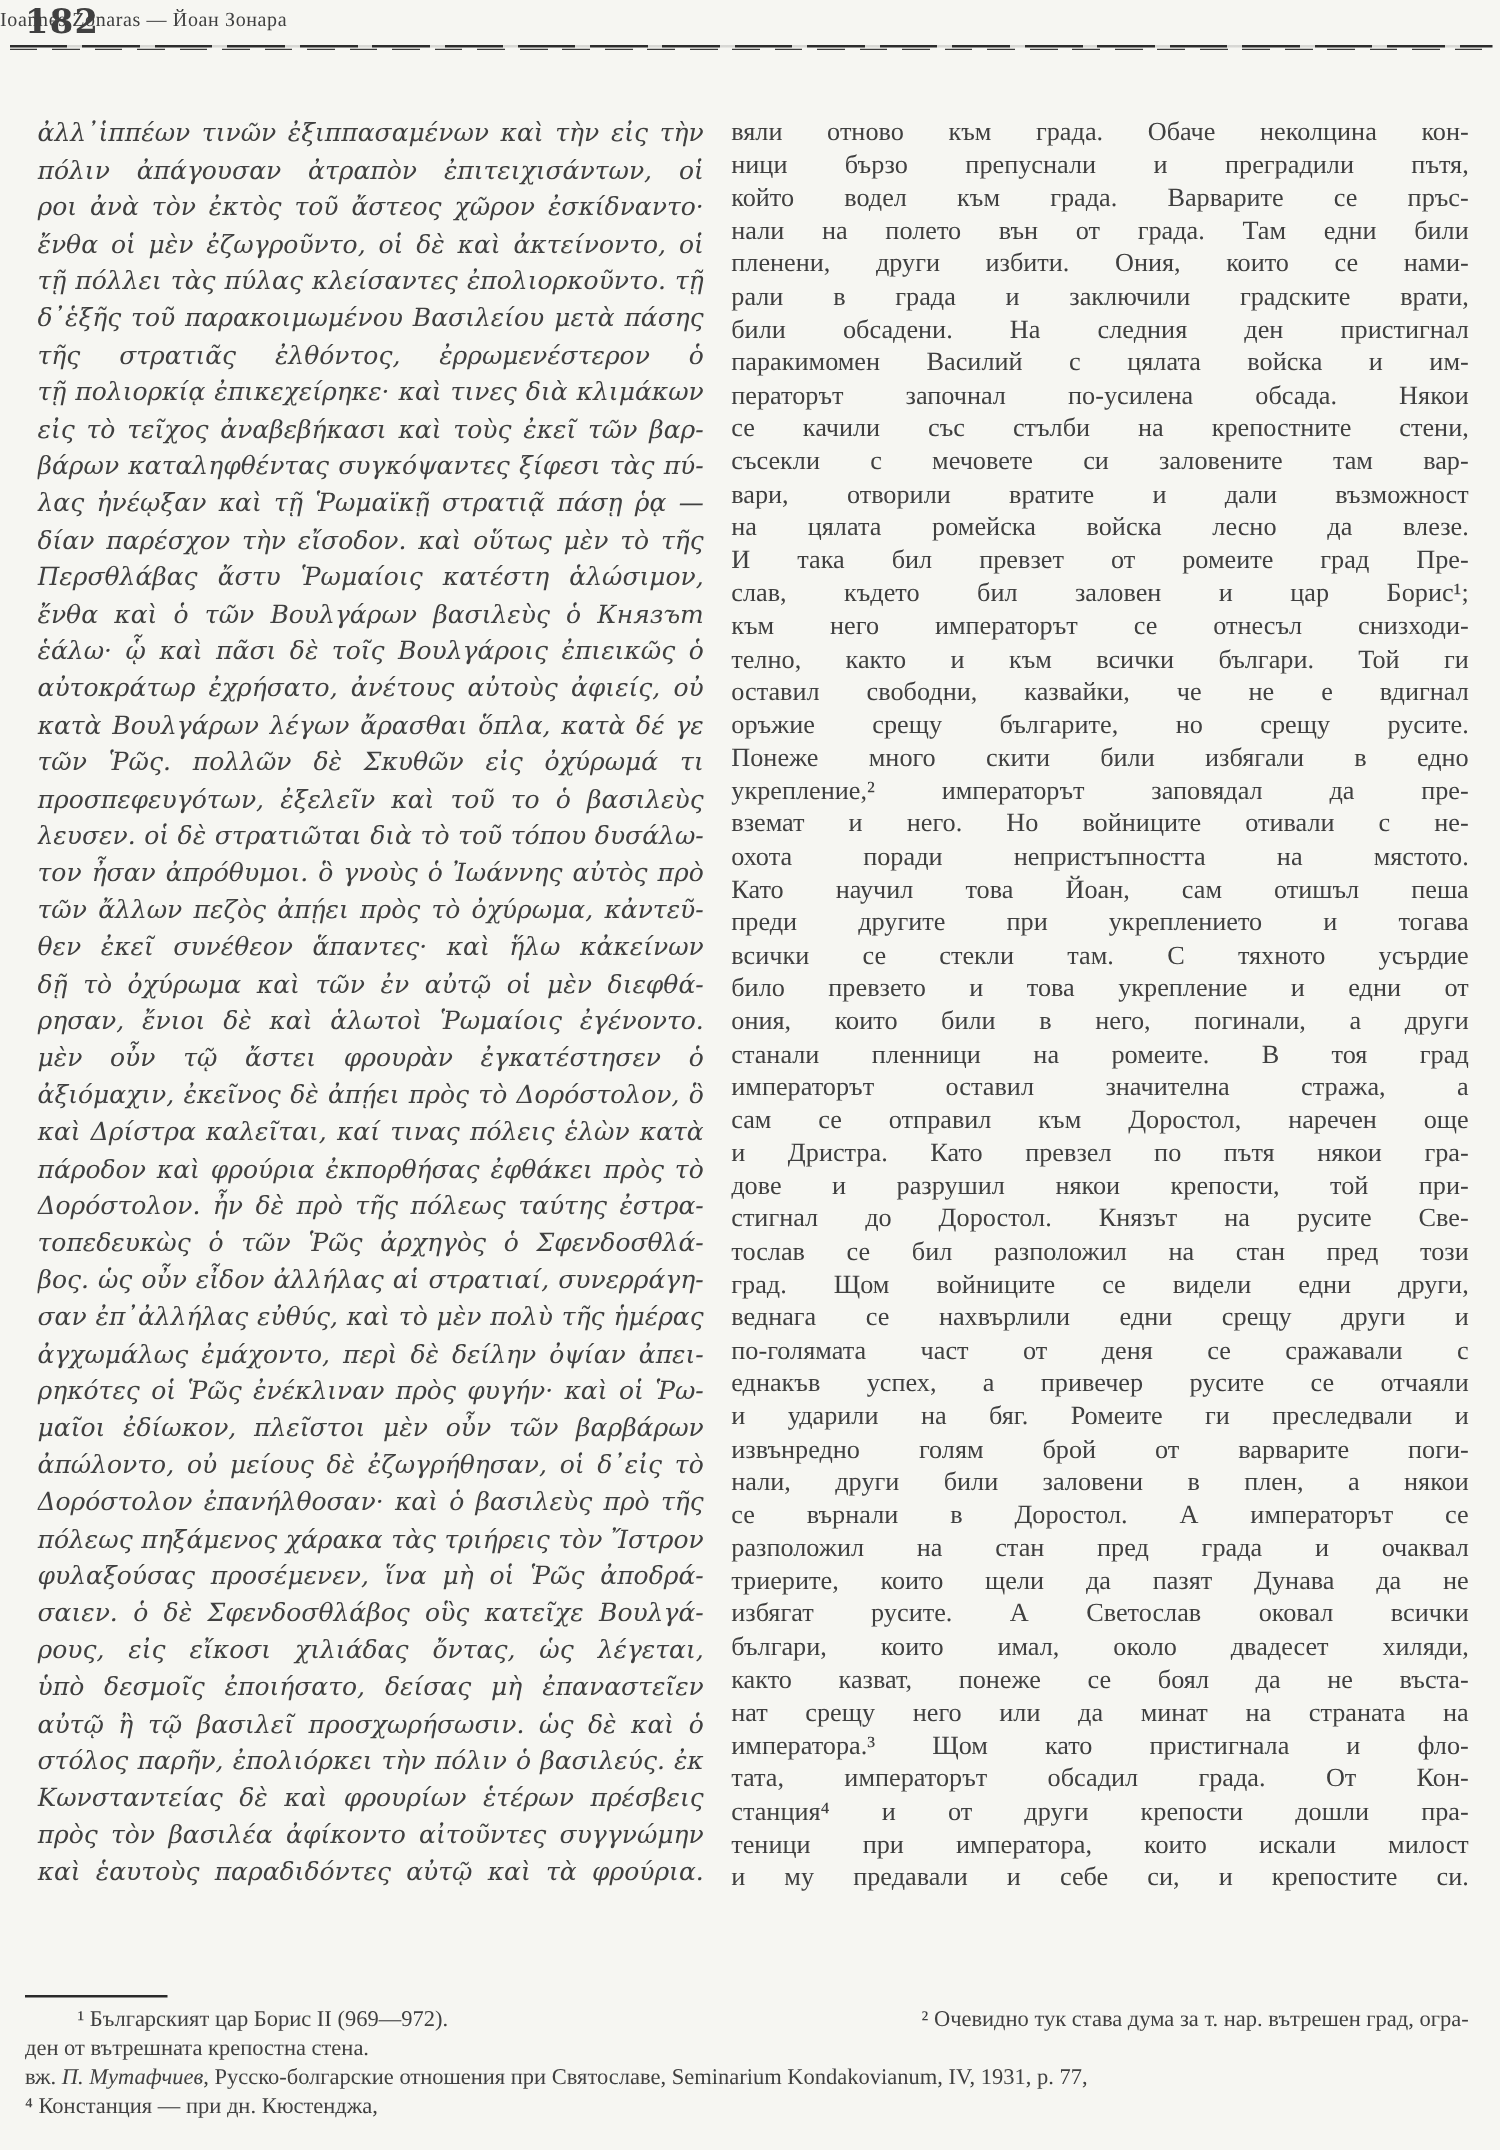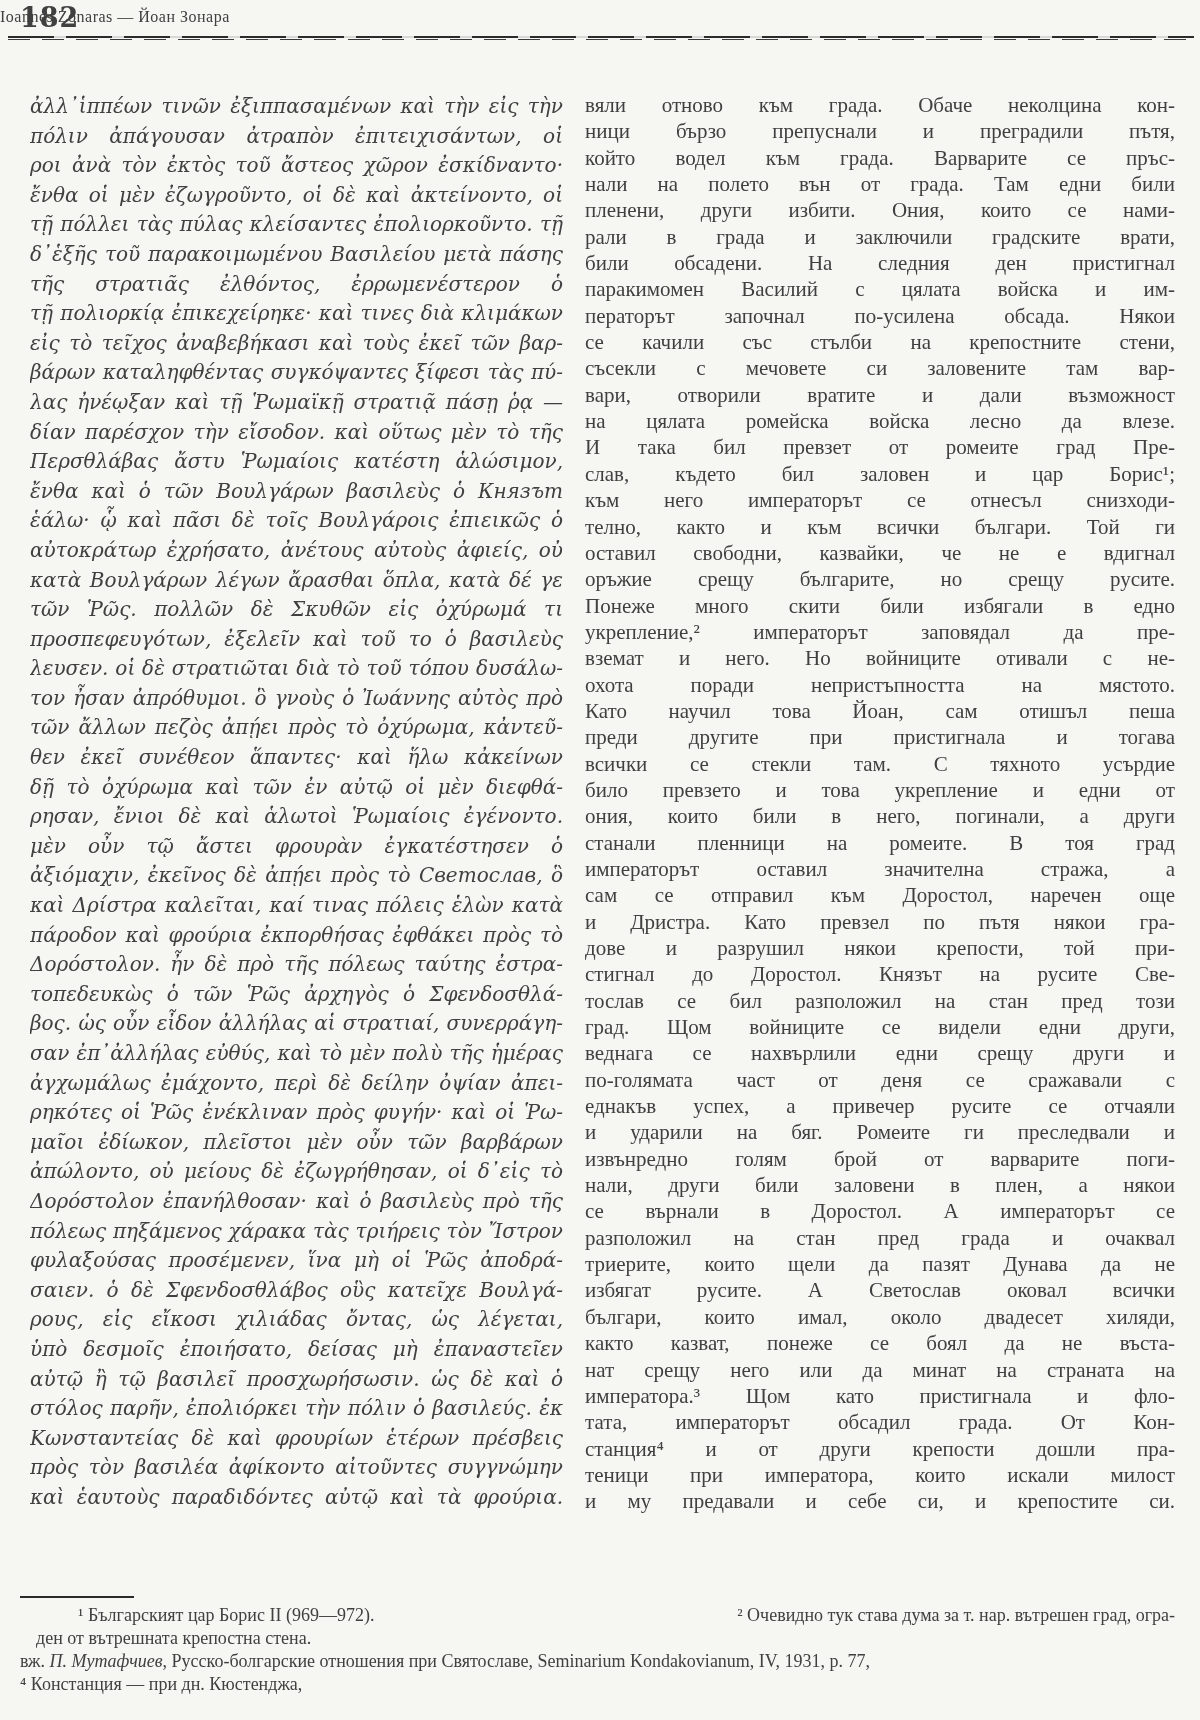--- a/index.html
+++ b/index.html
@@ -66,21 +66,21 @@
   }
   .fn-rule{
     width:114px;height:0;
     border-top:2px solid #2a2a2a;
     margin-bottom:6px;
   }
   .fn-line{
     height:23px;line-height:23px;overflow:hidden;
   }
   .fn-split{
-    display:flex;justify-content:space-between;margin-left:16px;
+    display:flex;justify-content:space-between;
   }
   .fn-indent{padding-left:42px;}
   .fn-italic{font-style:italic;}
 </style>
 </head>
 <body>
 
 <div class="page">
 
   <div class="page-num">182</div>
@@ -108,21 +108,21 @@
         <div class="tline">κατὰ Βουλγάρων λέγων ἄρασθαι ὅπλα, κατὰ δέ γε</div>
         <div class="tline">τῶν Ῥῶς. πολλῶν δὲ Σκυθῶν εἰς ὀχύρωμά τι</div>
         <div class="tline">προσπεφευγότων, ἐξελεῖν καὶ τοῦ το ὁ βασιλεὺς ἐκέ-</div>
         <div class="tline">λευσεν. οἱ δὲ στρατιῶται διὰ τὸ τοῦ τόπου δυσάλω-</div>
         <div class="tline">τον ἦσαν ἀπρόθυμοι. ὃ γνοὺς ὁ Ἰωάννης αὐτὸς πρὸ</div>
         <div class="tline">τῶν ἄλλων πεζὸς ἀπῄει πρὸς τὸ ὀχύρωμα, κἀντεῦ-</div>
         <div class="tline">θεν ἐκεῖ συνέθεον ἅπαντες· καὶ ἥλω κἀκείνων σπου-</div>
         <div class="tline">δῇ τὸ ὀχύρωμα καὶ τῶν ἐν αὐτῷ οἱ μὲν διεφθά-</div>
         <div class="tline">ρησαν, ἔνιοι δὲ καὶ ἁλωτοὶ Ῥωμαίοις ἐγένοντο. τούτῳ</div>
         <div class="tline">μὲν οὖν τῷ ἄστει φρουρὰν ἐγκατέστησεν ὁ βασιλεὺς</div>
-        <div class="tline">ἀξιόμαχιν, ἐκεῖνος δὲ ἀπῄει πρὸς τὸ Светослав, ὃ</div>
+        <div class="tline">ἀξιόμαχιν, ἐκεῖνος δὲ ἀπῄει πρὸς τὸ Δορόστολον, ὃ</div>
         <div class="tline">καὶ Δρίστρα καλεῖται, καί τινας πόλεις ἑλὼν κατὰ</div>
         <div class="tline">πάροδον καὶ φρούρια ἐκπορθήσας ἐφθάκει πρὸς τὸ</div>
         <div class="tline">Δορόστολον. ἦν δὲ πρὸ τῆς πόλεως ταύτης ἐστρα-</div>
         <div class="tline">τοπεδευκὼς ὁ τῶν Ῥῶς ἀρχηγὸς ὁ Σφενδοσθλά-</div>
         <div class="tline">βος. ὡς οὖν εἶδον ἀλλήλας αἱ στρατιαί, συνερράγη-</div>
         <div class="tline">σαν ἐπ᾽ἀλλήλας εὐθύς, καὶ τὸ μὲν πολὺ τῆς ἡμέρας</div>
         <div class="tline">ἀγχωμάλως ἐμάχοντο, περὶ δὲ δείλην ὀψίαν ἀπει-</div>
         <div class="tline">ρηκότες οἱ Ῥῶς ἐνέκλιναν πρὸς φυγήν· καὶ οἱ Ῥω-</div>
         <div class="tline">μαῖοι ἐδίωκον, πλεῖστοι μὲν οὖν τῶν βαρβάρων</div>
         <div class="tline">ἀπώλοντο, οὐ μείους δὲ ἐζωγρήθησαν, οἱ δ᾽εἰς τὸ</div>
@@ -156,21 +156,21 @@
         <div class="tline">слав, където бил заловен и цар Борис¹;</div>
         <div class="tline">към него императорът се отнесъл снизходи-</div>
         <div class="tline">телно, както и към всички българи. Той ги</div>
         <div class="tline">оставил свободни, казвайки, че не е вдигнал</div>
         <div class="tline">оръжие срещу българите, но срещу русите.</div>
         <div class="tline">Понеже много скити били избягали в едно</div>
         <div class="tline">укрепление,² императорът заповядал да пре-</div>
         <div class="tline">вземат и него. Но войниците отивали с не-</div>
         <div class="tline">охота поради непристъпността на мястото.</div>
         <div class="tline">Като научил това Йоан, сам отишъл пеша</div>
-        <div class="tline">преди другите при пристигнала и тогава</div>
+        <div class="tline">преди другите при укреплението и тогава</div>
         <div class="tline">всички се стекли там. С тяхното усърдие</div>
         <div class="tline">било превзето и това укрепление и едни от</div>
         <div class="tline">ония, които били в него, погинали, а други</div>
         <div class="tline">станали пленници на ромеите. В тоя град</div>
         <div class="tline">императорът оставил значителна стража, а</div>
         <div class="tline">сам се отправил към Доростол, наречен още</div>
         <div class="tline">и Дристра. Като превзел по пътя някои гра-</div>
         <div class="tline">дове и разрушил някои крепости, той при-</div>
         <div class="tline">стигнал до Доростол. Князът на русите Све-</div>
         <div class="tline">тослав се бил разположил на стан пред този</div>

